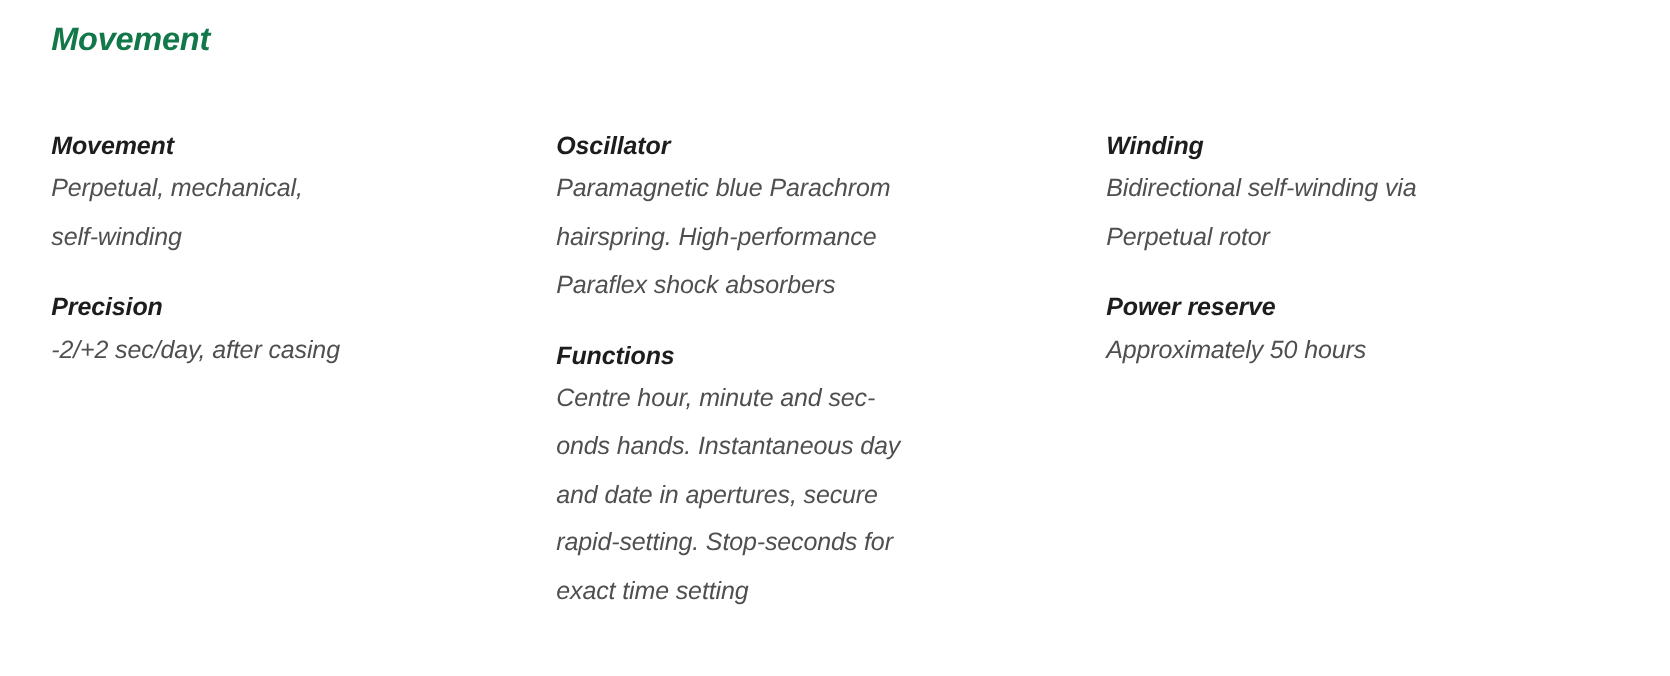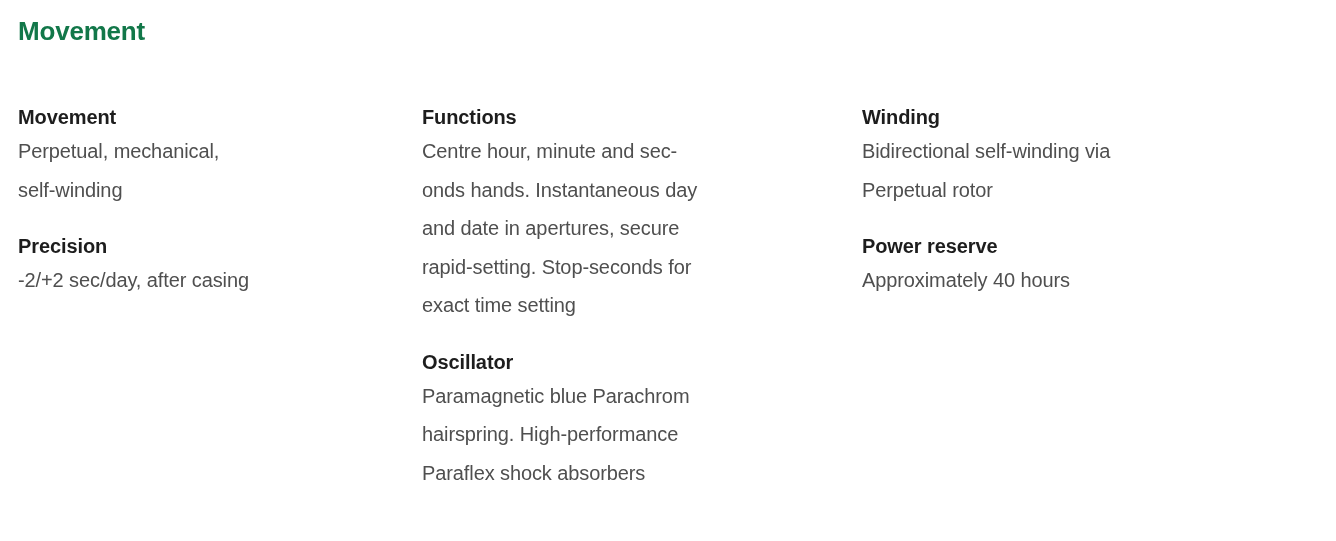--- a/index.html
+++ b/index.html
@@ -13,21 +13,22 @@
   body {
     font-family: "Liberation Sans", "DejaVu Sans", sans-serif;
     -webkit-font-smoothing: antialiased;
     overflow: hidden;
   }
 
   .spec-section {
     position: relative;
     width: 1280px;
     height: 541px;
-    padding: 0 18px;
+    padding: 0 41px;
+    font-style: italic;
   }
 
   .section-title {
     font-size: 26px;
     font-weight: 700;
     line-height: 34px;
     letter-spacing: -0.2px;
     color: #127749;
     padding-top: 14px;
   }
@@ -92,46 +93,46 @@
       <div class="spec-group">
         <div class="spec-label">Precision</div>
         <div class="spec-value">-2/+2 sec/day, after casing</div>
       </div>
 
     </div>
 
     <div class="spec-column col-2">
 
       <div class="spec-group">
+        <div class="spec-label">Oscillator</div>
+        <div class="spec-value">Paramagnetic blue Parachrom
+hairspring. High-performance
+Paraflex shock absorbers</div>
+      </div>
+
+      <div class="spec-group">
         <div class="spec-label">Functions</div>
         <div class="spec-value">Centre hour, minute and sec-
 onds hands. Instantaneous day
 and date in apertures, secure
 rapid-setting. Stop-seconds for
 exact time setting</div>
-      </div>
-
-      <div class="spec-group">
-        <div class="spec-label">Oscillator</div>
-        <div class="spec-value">Paramagnetic blue Parachrom
-hairspring. High-performance
-Paraflex shock absorbers</div>
       </div>
 
     </div>
 
     <div class="spec-column col-3">
 
       <div class="spec-group">
         <div class="spec-label">Winding</div>
         <div class="spec-value">Bidirectional self-winding via
 Perpetual rotor</div>
       </div>
 
       <div class="spec-group">
         <div class="spec-label">Power reserve</div>
-        <div class="spec-value">Approximately 40 hours</div>
+        <div class="spec-value">Approximately 50 hours</div>
       </div>
 
     </div>
 
   </div>
 </div>
 
 </body></html>

